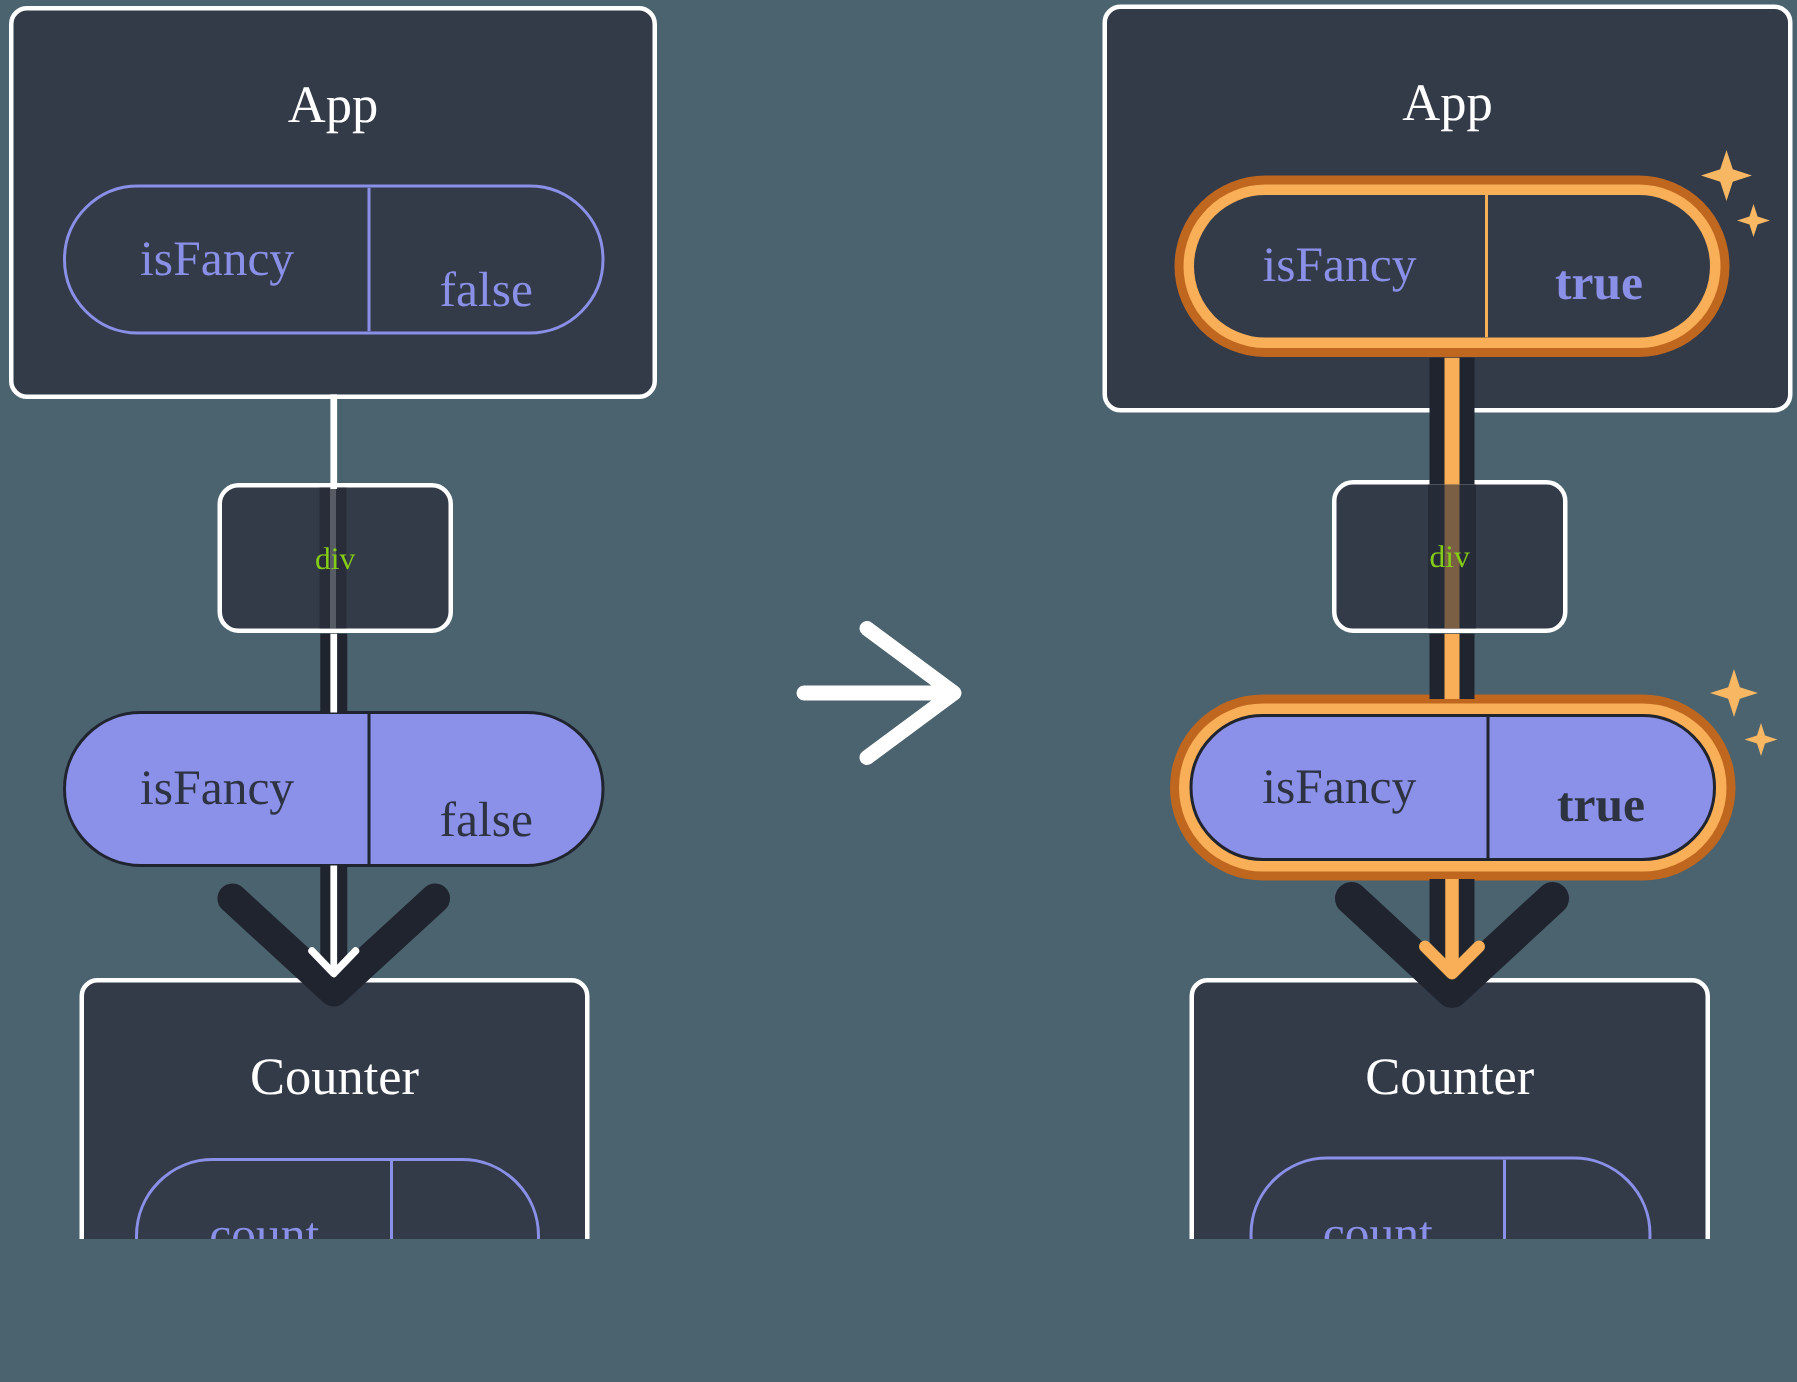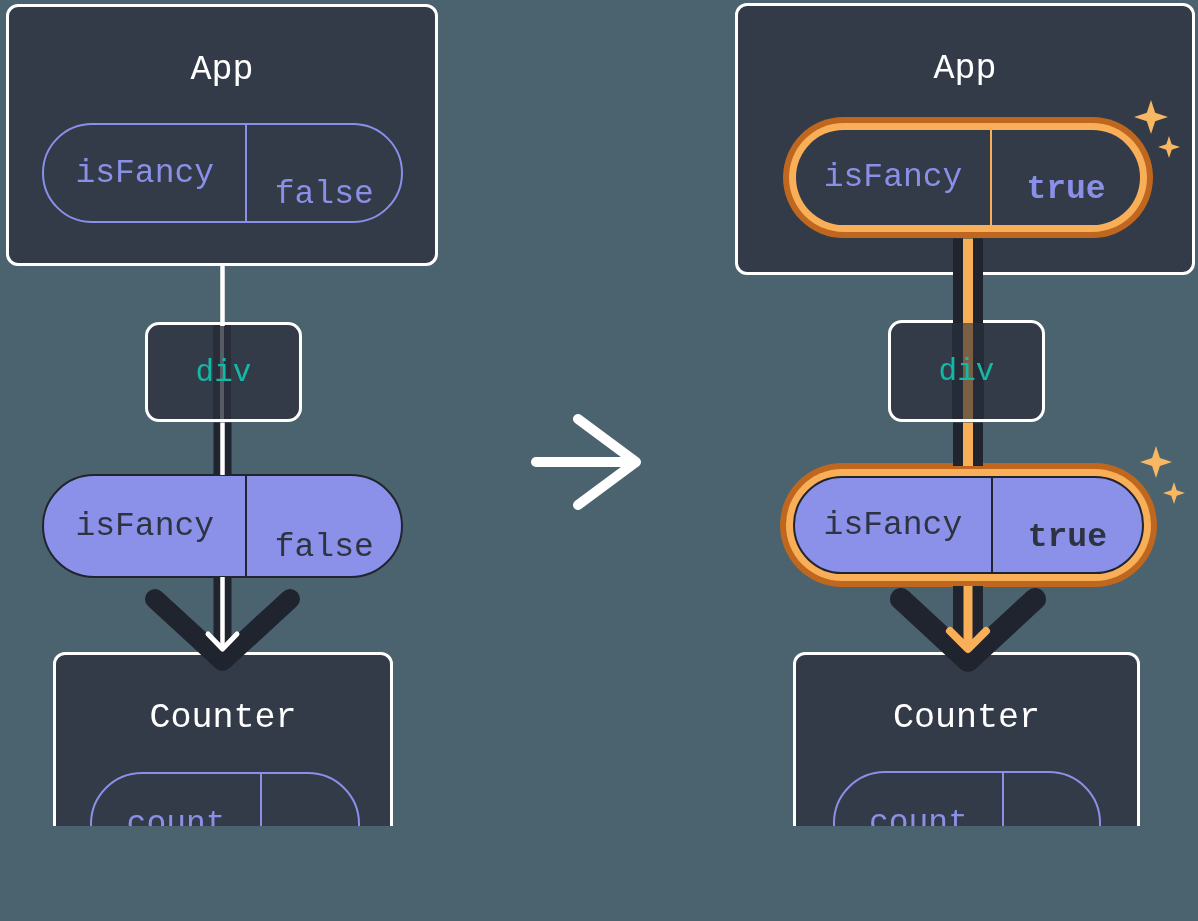--- a/index.html
+++ b/index.html
@@ -10,33 +10,33 @@
     --lavender:#8B90E8;
     --dark-text:#2D3340;
     --flow-dark:#20242E;
     --orange:#F9AE58;
     --orange-dark:#C0671F;
     --sparkle:#F8B763;
   }
   html,body{margin:0;padding:0;background:var(--bg);}
   .canvas{
     position:relative;width:1198px;height:826px;background:var(--bg);
-    overflow:hidden;font-family:Liberation Mono, monospace;
+    overflow:hidden;font-family:Liberation Serif, serif;
   }
   .card{
     position:absolute;background:var(--card);
     border:3px solid var(--card-border);border-radius:12px;box-sizing:border-box;
   }
   .card-title{
     position:absolute;left:0;right:0;top:40px;
     color:#fff;font-size:35px;text-align:center;line-height:46px;
   }
   .div-title{
     position:absolute;inset:0;display:flex;align-items:center;justify-content:center;
-    color:#14b8a6;font-size:31px;
+    color:#84cc16;font-size:21px;
   }
   .pill{
     position:absolute;display:flex;align-items:stretch;
     border-radius:999px;box-sizing:border-box;overflow:hidden;
   }
   .pill .cell{
     display:flex;align-items:center;justify-content:center;
     font-size:33px;box-sizing:border-box;
   }
   .pill .cell.key{width:57%;}

